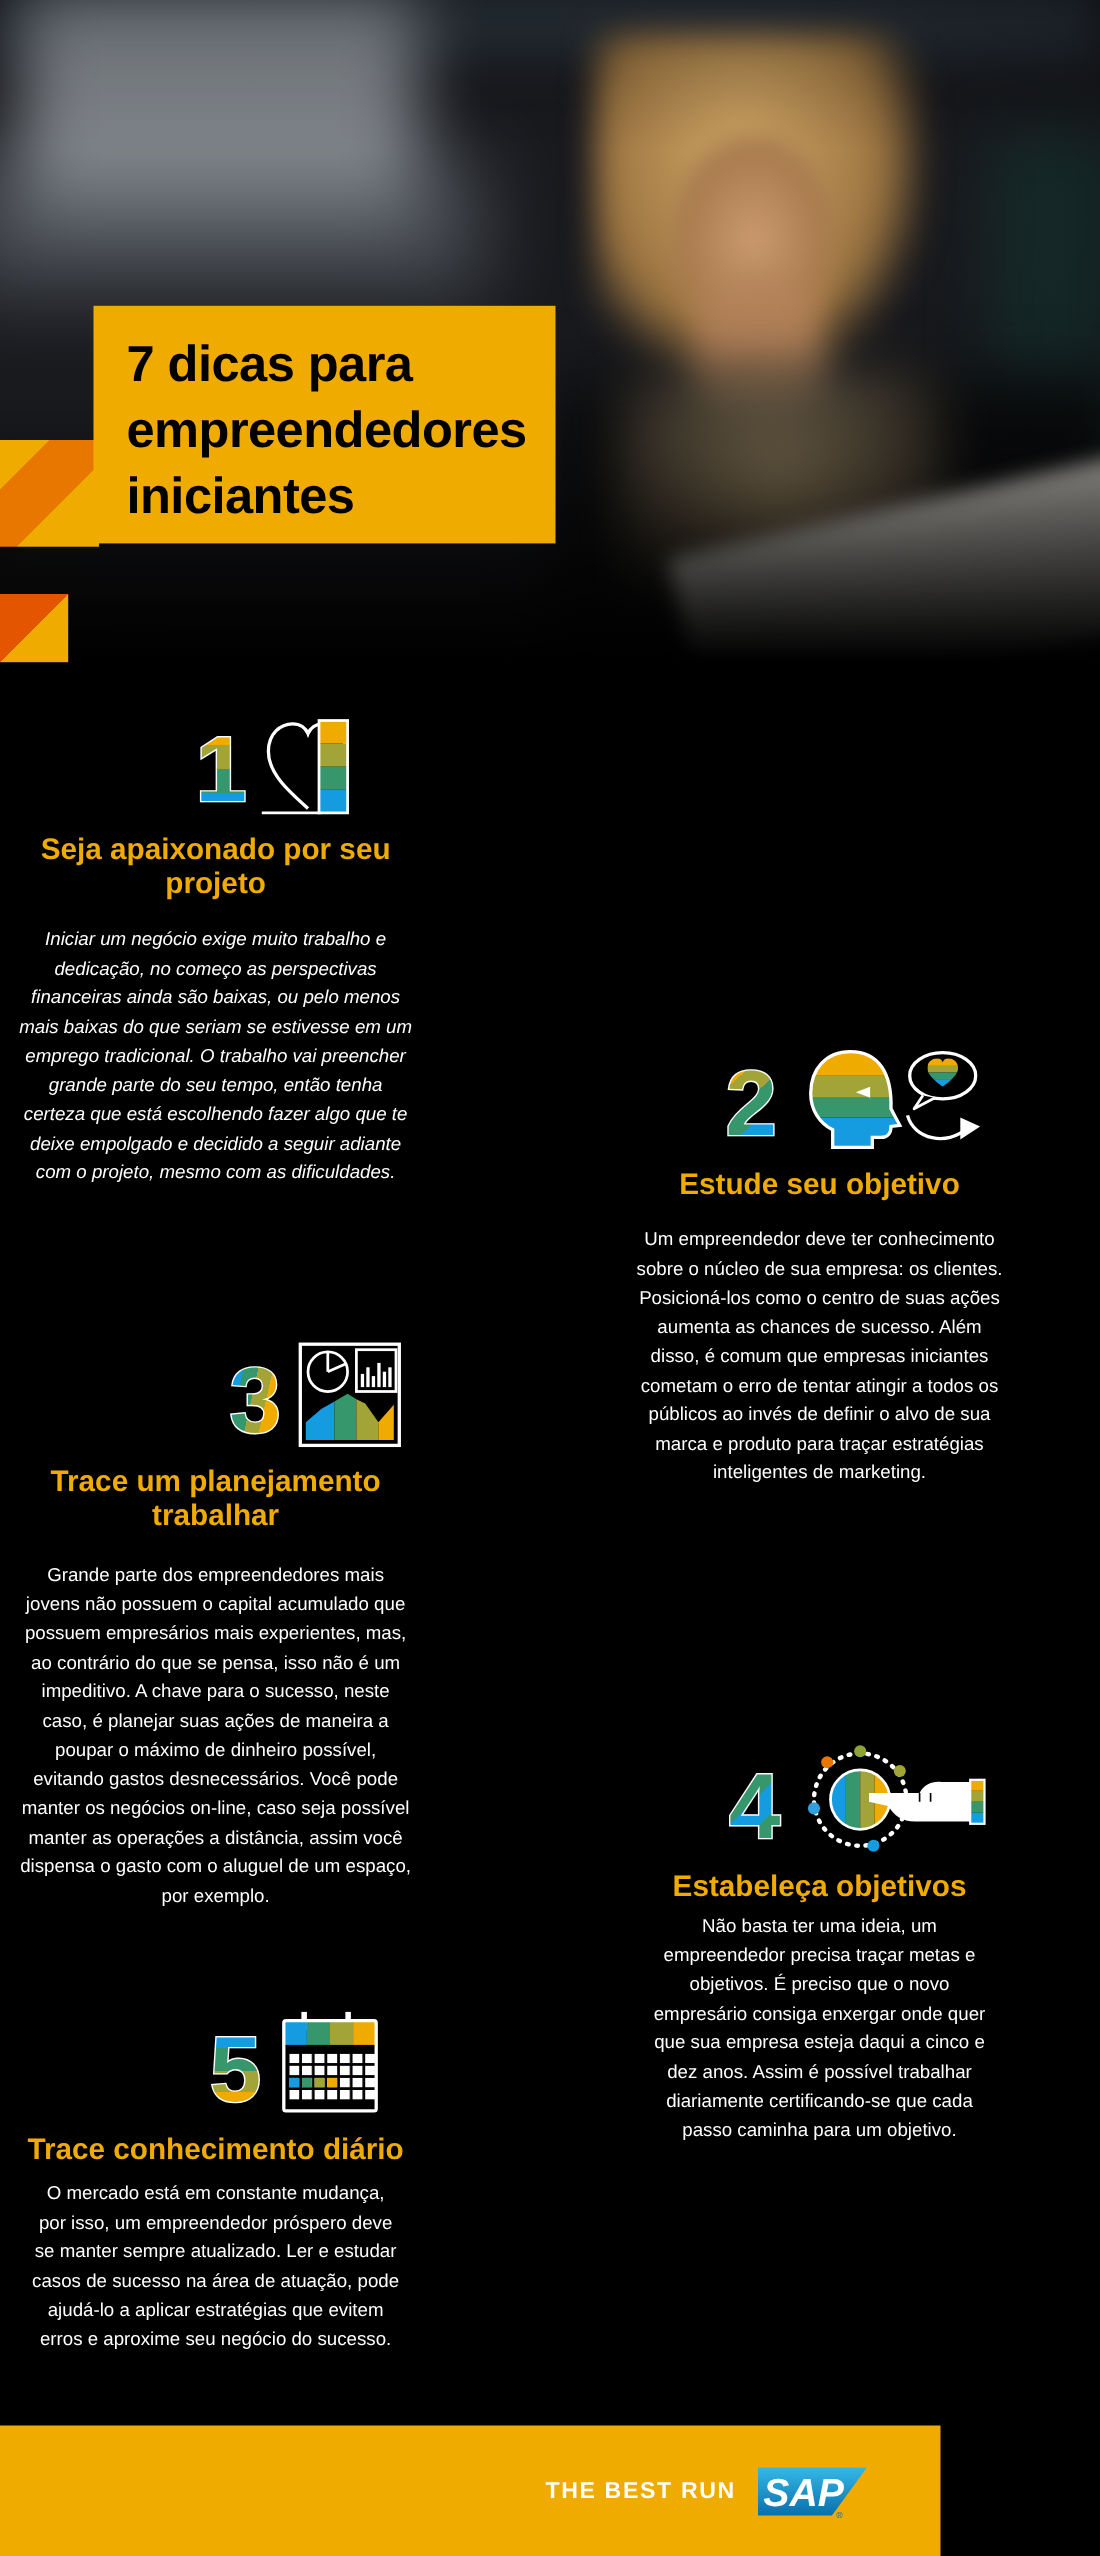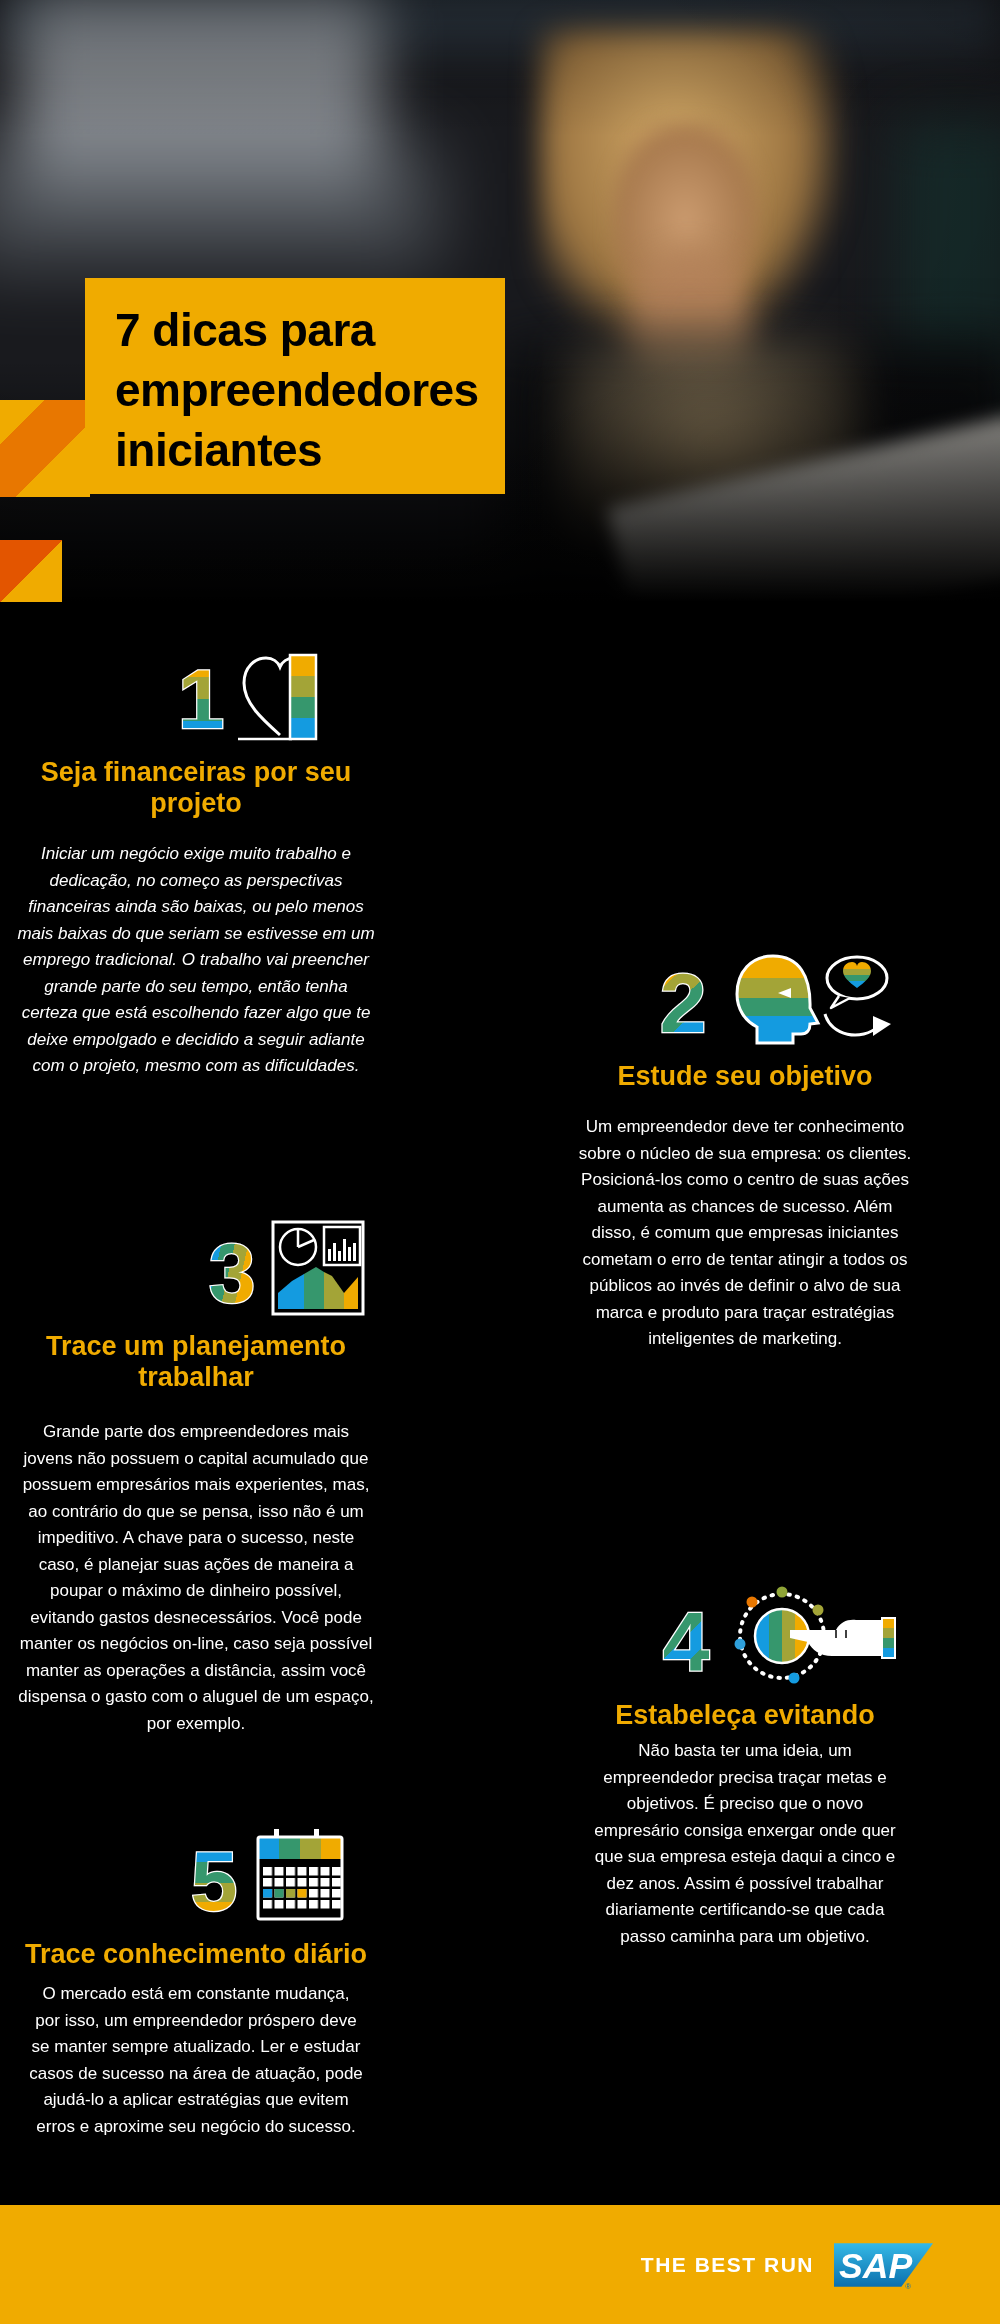--- a/index.html
+++ b/index.html
@@ -55,21 +55,21 @@
 
   .tip-title { margin:14px 0 0; font-size:27px; line-height:31px; font-weight:700; color:#F0AB00; white-space:pre-line; }
   .tip-body  { margin:16px 0 0; font-size:17px; line-height:26.5px; color:#fff; white-space:pre-line; }
   .s1 .tip-body { margin-top:22px;font-style:italic; }
   .s2 .tip-body { margin-top:22px; }
   .s3 .tip-body { margin-top:26px; }
   .s4 .tip-body { margin-top:7px; }
   .s5 .tip-body { margin-top:11px; }
 
   
-  .footer { position:absolute; left:0; top:2205px; width:1000px; height:119px; background:#F0AB00;
+  .footer { position:absolute; left:0; top:2205px; width:855px; height:119px; background:#F0AB00;
     display:flex; align-items:center; justify-content:flex-end; padding-right:62px; box-sizing:border-box; gap:20px; }
   .tagline { color:#fff; font-weight:700; font-size:21px; letter-spacing:1.5px; }
   .sap-logo text.sap-word { font-family:"Liberation Sans", sans-serif; font-weight:700; font-style:italic; }
 </style>
 </head>
 <body>
 
 <div>
 
   <header class="hero">
@@ -115,21 +115,21 @@
       <svg width="92" height="92" viewBox="0 0 92 92">
         <line x1="4" y1="88" x2="58" y2="88" stroke="#fff" stroke-width="2.5"></line>
         <path d="M46 84 C28 68 10 52 10 32 C10 16 21 7 32 7 C39 7 44 11 46 16 C48 11 53 7 60 7 C71 7 80 16 80 32" fill="none" stroke="#fff" stroke-width="3"></path>
         <rect x="56" y="4" width="26" height="21" fill="#F0AB00"></rect>
         <rect x="56" y="25" width="26" height="21" fill="#A3A437"></rect>
         <rect x="56" y="46" width="26" height="21" fill="#36976D"></rect>
         <rect x="56" y="67" width="26" height="21" fill="#149BE0"></rect>
         <rect x="56" y="4" width="26" height="84" fill="none" stroke="#fff" stroke-width="2.5"></rect>
       </svg>
     </div>
-    <h2 class="tip-title">Seja financeiras por seu
+    <h2 class="tip-title">Seja apaixonado por seu
 projeto</h2>
     <p class="tip-body">Iniciar um negócio exige muito trabalho e
 dedicação, no começo as perspectivas
 financeiras ainda são baixas, ou pelo menos
 mais baixas do que seriam se estivesse em um
 emprego tradicional. O trabalho vai preencher
 grande parte do seu tempo, então tenha
 certeza que está escolhendo fazer algo que te
 deixe empolgado e decidido a seguir adiante
 com o projeto, mesmo com as dificuldades.</p>
@@ -284,21 +284,21 @@
         <path d="M66 44 L112 44 C116 36 124 33 132 34 L158 34 L158 70 L108 70 C96 70 88 64 84 56 L66 52 Z" fill="#fff"></path>
         <line x1="112" y1="44" x2="112" y2="52" stroke="#000" stroke-width="1.5"></line>
         <line x1="122" y1="44" x2="122" y2="52" stroke="#000" stroke-width="1.5"></line>
         <rect x="158" y="32" width="13" height="10" fill="#F0AB00"></rect>
         <rect x="158" y="42" width="13" height="10" fill="#A3A437"></rect>
         <rect x="158" y="52" width="13" height="10" fill="#36976D"></rect>
         <rect x="158" y="62" width="13" height="10" fill="#149BE0"></rect>
         <rect x="158" y="32" width="13" height="40" fill="none" stroke="#fff" stroke-width="2"></rect>
       </svg>
     </div>
-    <h2 class="tip-title">Estabeleça evitando</h2>
+    <h2 class="tip-title">Estabeleça objetivos</h2>
     <p class="tip-body">Não basta ter uma ideia, um
 empreendedor precisa traçar metas e
 objetivos. É preciso que o novo
 empresário consiga enxergar onde quer
 que sua empresa esteja daqui a cinco e
 dez anos. Assim é possível trabalhar
 diariamente certificando-se que cada
 passo caminha para um objetivo.</p>
   </section>
 

